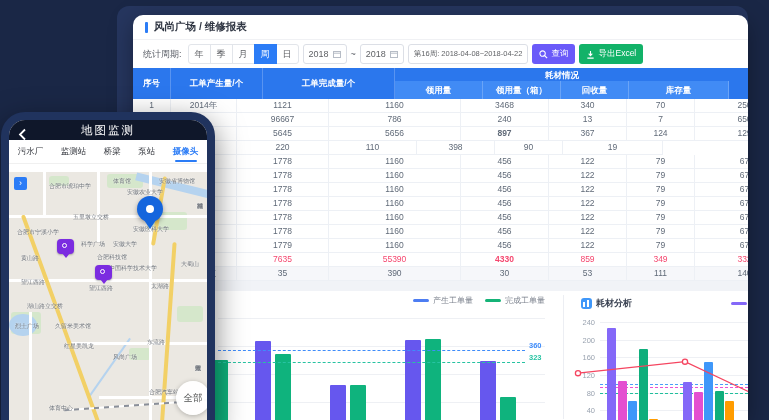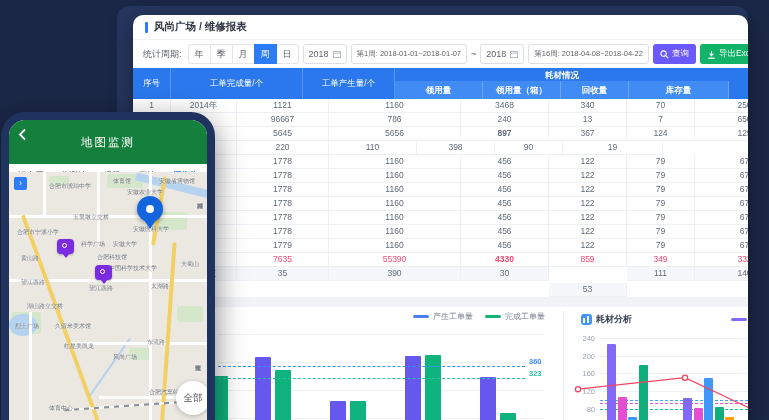--- a/index.html
+++ b/index.html
@@ -24,21 +24,21 @@
   .seg-item.active { background:#2b7cf6; border-color:#2b7cf6; color:#fff; position:relative; z-index:1; }
   .select-box { height:20px; border:1px solid #dcdfe6; border-radius:3px; display:flex; align-items:center; gap:4px; padding:0 5px; background:#fff; color:#606266; }
   .range-box { height:20px; border:1px solid #dcdfe6; border-radius:3px; display:flex; align-items:center; padding:0 5px; background:#fff; color:#606266; font-size:7.5px; }
   .btn { height:20px; border-radius:3px; display:flex; align-items:center; gap:3px; padding:0 7px; color:#fff; font-size:8.5px; cursor:pointer; }
   .btn-query { background:#6a5af9; }
   .btn-export { background:#12b268; }
 
   
   .tbl { width:662px; font-size:8.5px; }
   .thead { display:flex; background:#2b77ed; color:#fff; }
-  .th { height:31px; line-height:31px; text-align:center; border-right:1px solid rgba(255,255,255,.22); font-weight:normal; }
+  .th { height:31px; line-height:31px; text-align:center; border-right:1px solid rgba(255,255,255,.22); font-weight:bold; }
   .th-groupwrap { width:334px; }
   .th-group { height:13px; line-height:14px; text-align:center; font-weight:bold; }
   .th-sub { display:flex; }
   .th-sub div { height:18px; line-height:18px; text-align:center; background:#418bf5; border-right:1px solid rgba(255,255,255,.22); font-weight:bold; }
   .tr { display:flex; }
   .td { height:14px; line-height:13px; text-align:center; color:#606a78; border-right:1px solid #edf0f5; border-bottom:1px solid #edf0f5; overflow:hidden; }
   .tr.total .td { color:#f5476f; }
   .tr.avg .td { background:#f6f7fa; }
 
   .chart-strip { height:10px; background:#f1f3f7; }
@@ -54,21 +54,21 @@
   .ytick { position:absolute; width:24px; text-align:right; font-size:7.5px; color:#9aa3b0; }
   .rc-title { position:absolute; left:448px; top:6px; display:flex; align-items:center; gap:4px; font-size:9px; font-weight:bold; color:#3a4252; }
   .rc-icon { width:11px; height:11px; border-radius:3px; background:#3f97f9; position:relative; }
   .rc-icon::before { content:""; position:absolute; left:2px; bottom:2px; width:2px; height:5px; background:#fff; }
   .rc-icon::after { content:""; position:absolute; left:5.5px; bottom:2px; width:2px; height:7px; background:#fff; }
   .legend-stub { position:absolute; left:598px; top:11px; width:16px; height:3px; border-radius:2px; background:#8468f8; }
 
   
   .phone { position:absolute; left:1px; top:112px; width:214px; height:320px; background:#20335e; border-radius:24px 24px 0 0; box-shadow:0 10px 30px rgba(0,0,0,.5); z-index:5; }
   .screen { position:absolute; left:8px; top:8px; width:198px; height:312px; border-radius:16px 16px 0 0; overflow:hidden; background:#fff; }
-  .p-header { height:44px; background:#15803d; display:flex; align-items:center; justify-content:center; position:relative; }
+  .p-header { height:20px; background:#0f172a; display:flex; align-items:center; justify-content:center; position:relative; }
   .p-title { color:#fff; font-size:11.5px; letter-spacing:2px; }
   .p-back { position:absolute; left:9px; top:7px; }
   .p-tabs { height:24px; display:flex; align-items:center; justify-content:space-around; background:#fff; border-bottom:1px solid #f0f0f0; }
   .p-tab { font-size:8.5px; color:#33363d; position:relative; padding:4px 0; cursor:pointer; }
   .p-tab.active { color:#2b7cf6; font-weight:bold; }
   .p-tab.active::after { content:""; position:absolute; left:50%; transform:translateX(-50%); bottom:0; width:22px; height:2px; background:#2b7cf6; border-radius:1px; }
   .map { position:absolute; left:0; top:52px; width:198px; height:260px; background:#ebe8e2; overflow:hidden; }
   .mroad { position:absolute; background:#fff; }
   .myellow { position:absolute; background:#f2d066; border-radius:2px; }
   .mgreen { position:absolute; background:#d5e7cb; border-radius:3px; }
@@ -106,23 +106,20 @@
         <div class="seg-item active">周</div>
         <div class="seg-item">日</div>
       </div>
     <div class="select-box">
       <span>2018</span>
       <svg width="8" height="8" viewBox="0 0 8 8">
           <rect x="0.5" y="1.5" width="7" height="6" fill="none" stroke="#b6bcc6"></rect>
           <line x1="0.5" y1="3.2" x2="7.5" y2="3.2" stroke="#b6bcc6"></line>
         </svg>
     </div>
-    <div class="range-box">
-      <span>第1周: 2018-01-01~2018-01-07</span>
-    </div>
     <span>~</span>
     <div class="select-box">
       <span>2018</span>
       <svg width="8" height="8" viewBox="0 0 8 8">
           <rect x="0.5" y="1.5" width="7" height="6" fill="none" stroke="#b6bcc6"></rect>
           <line x1="0.5" y1="3.2" x2="7.5" y2="3.2" stroke="#b6bcc6"></line>
         </svg>
     </div>
     <div class="range-box">
       <span>第16周: 2018-04-08~2018-04-22</span>
@@ -139,22 +136,22 @@
           <path d="M5 1v5M3 4l2 2.2L7 4" stroke="#fff" fill="none" stroke-width="1.2"></path>
           <path d="M1.5 9h7" stroke="#fff" stroke-width="1.2"></path>
         </svg>
       <span>导出Excel</span>
     </div>
   </div>
 
   <div class="tbl">
       <div class="thead">
         <div class="th" style="width: 38px;">序号</div>
+        <div class="th" style="width: 92px;">工单产生量/个</div>
         <div class="th" style="width: 132px;">工单完成量/个</div>
-        <div class="th" style="width: 92px;">工单产生量/个</div>
         <div class="th-groupwrap">
           <div class="th-group">耗材情况</div>
           <div class="th-sub">
             <div style="width: 88px;">领用量</div>
             <div style="width: 78px;">领用量（箱）</div>
             <div style="width: 68px; text-align: center;">回收量</div>
             <div style="width: 100px;">库存量</div>
           </div>
         </div>
       </div>
@@ -276,21 +273,21 @@
         <div class="td" style="width: 78px;">859</div>
         <div class="td" style="width: 68px;">349</div>
         <div class="td" style="width: 100px;">332</div>
       </div>
       <div class="tr avg">
         <div class="td" style="width: 38px;"></div>
         <div class="td" style="width: 66px;">平均值</div>
         <div class="td" style="width: 92px;">35</div>
         <div class="td" style="width: 132px;">390</div>
         <div class="td" style="width: 88px;">30</div>
-        <div class="td" style="width: 78px; margin-top: 16px;">53</div>
+        <div class="td" style="width: 78px;">53</div>
         <div class="td" style="width: 68px;">111</div>
         <div class="td" style="width: 100px;">140</div>
       </div>
     </div>
 
   <div class="chart-strip"></div>
 
   <div class="charts">
     <div class="legend">
         <div class="legend-item">

